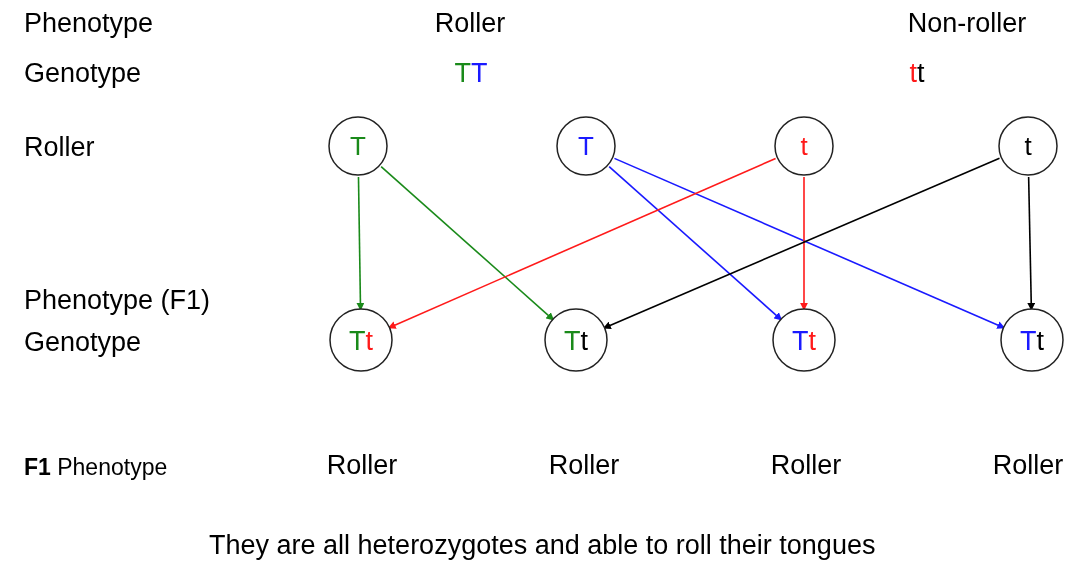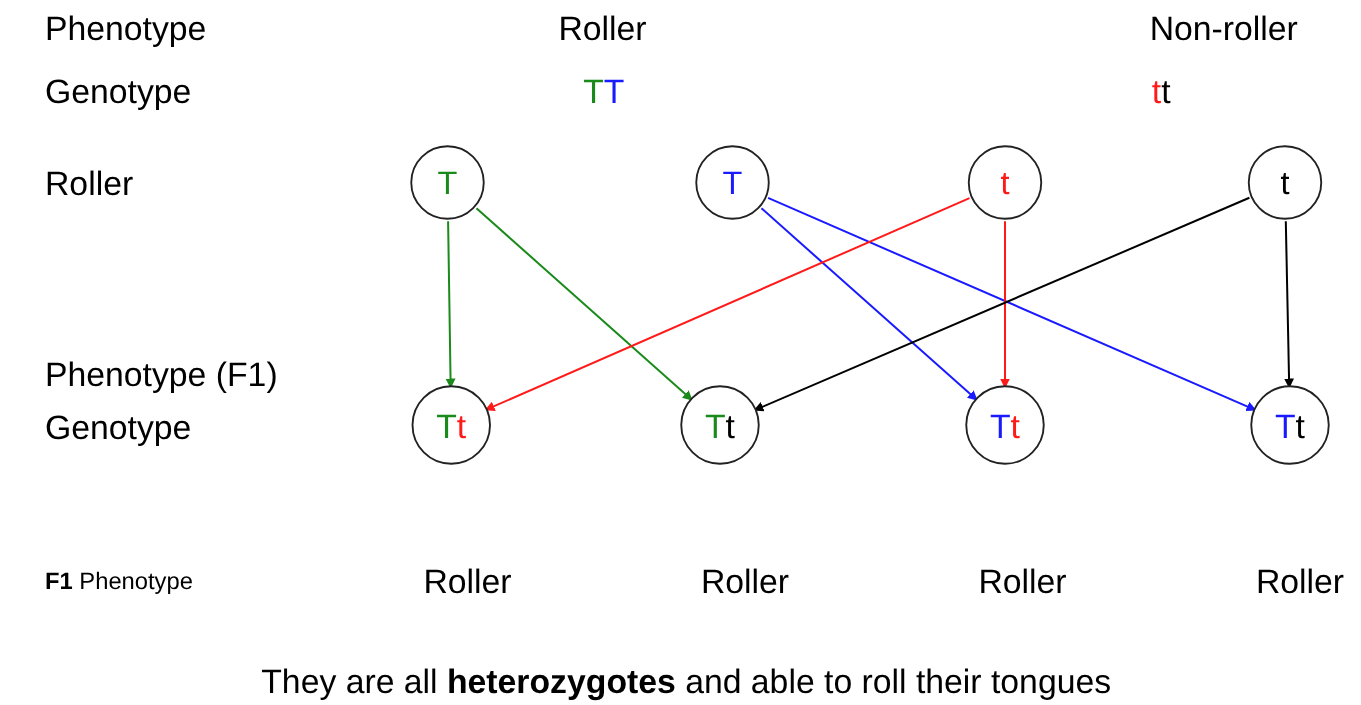--- a/index.html
+++ b/index.html
@@ -1,25 +1,25 @@
 <!DOCTYPE html>
 <html><head>
 <meta charset="utf-8">
 <style>
   html, body { margin:0; padding:0; background:#ffffff; }
   body { width:1089px; height:564px; position:relative; overflow:hidden;
          font-family:"Liberation Sans", sans-serif; color:#000; }
-  .lbl { position:absolute; font-size:27px; line-height:1; white-space:nowrap;margin-left:12px; }
+  .lbl { position:absolute; font-size:27px; line-height:1; white-space:nowrap; }
   .ctr { transform:translateX(-50%); }
   #diagram { position:absolute; left:0; top:0; }
-  .ptype-f1 { font-size:19px; }
+  .ptype-f1 { font-size:23px; }
   .ptype-f1 b { font-weight:bold; }
   .f1-roller { font-size:27px; }
   .footer { position:absolute; left:209px; top:530px; font-size:27px; white-space:nowrap; }
-  .footer b { font-weight:bold; }
+  .footer b { font-weight:normal; }
 </style>
 </head>
 <body>
 
 <div class="lbl" style="left:24px;top:10px;">Phenotype</div>
 <div class="lbl" style="left:24px;top:60px;">Genotype</div>
 <div class="lbl" style="left:24px;top:134px;">Roller</div>
 <div class="lbl" style="left:24px;top:287px;">Phenotype (F1)</div>
 <div class="lbl" style="left:24px;top:329px;">Genotype</div>
 <div class="lbl ptype-f1" style="left:24px;top:456px;"><b>F1</b><span> Phenotype</span></div>

